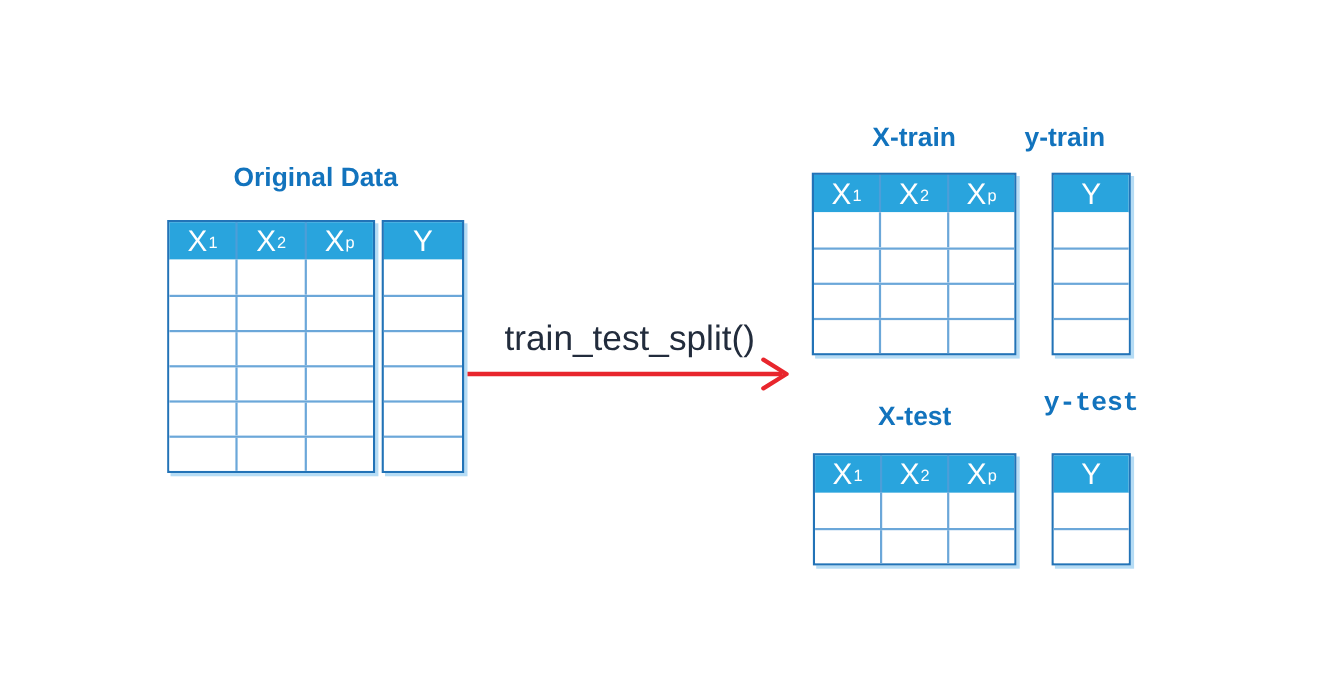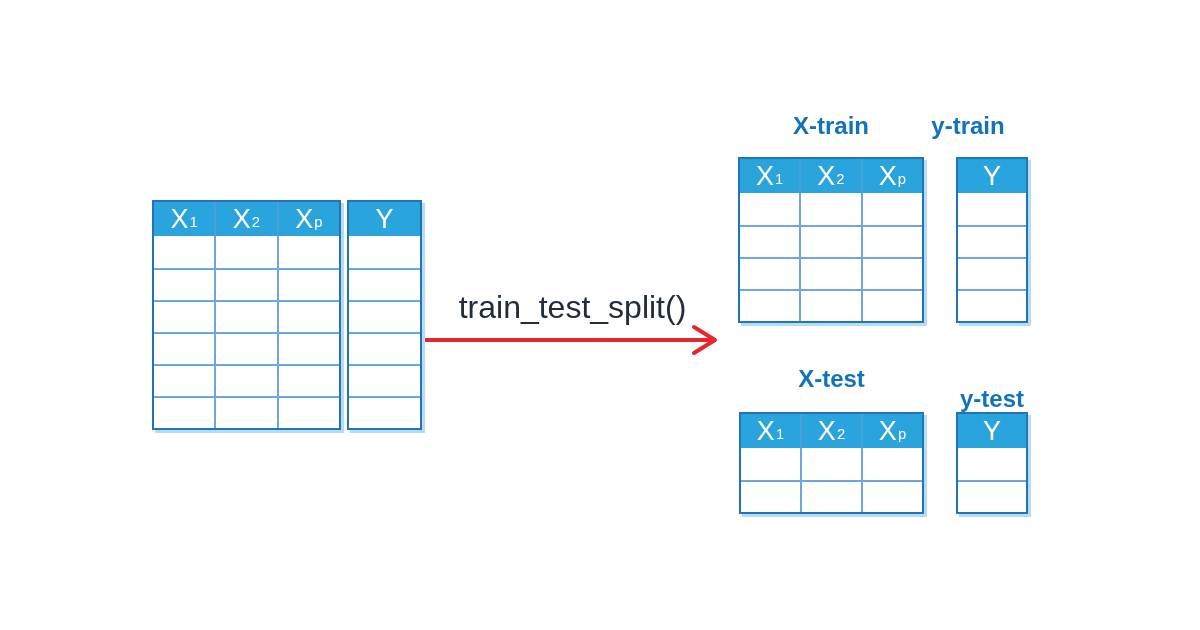--- a/index.html
+++ b/index.html
@@ -72,27 +72,28 @@
   #tbl-x-train    { left: 738px; top: 157px; width: 186px; height: 166px; }
   #tbl-y-train    { left: 956px; top: 157px; width: 72px;  height: 166px; }
   #tbl-x-test     { left: 739px; top: 412px; width: 185px; height: 102px; }
   #tbl-y-test     { left: 956px; top: 412px; width: 72px;  height: 102px; }
 
   
   #title-original { left: 152px; top: 148px; width: 270px; }
   #title-x-train  { left: 738px; top: 112px; width: 186px; }
   #title-y-train  { left: 897px; top: 112px; width: 100px; margin-left: 21px; }
   #title-x-test   { left: 739px; top: 365px; width: 185px; text-align: center; }
-  #title-y-test   { left: 944px; top: 385px; width: 96px;  }
+  #title-y-test   { left: 944px; top: 354px; width: 96px; font-family: Liberation Mono, monospace;  }
 </style>
 </head>
 <body>
 
 <div class="canvas">
 
+  <div class="title" id="title-original">Original Data</div>
 
   <div class="tbl" id="tbl-original-x">
       <div class="thead">
         <div class="th">
           <span>X</span>
           <sub>1</sub>
         </div>
         <div class="th">
           <span>X</span>
           <sub>2</sub>

